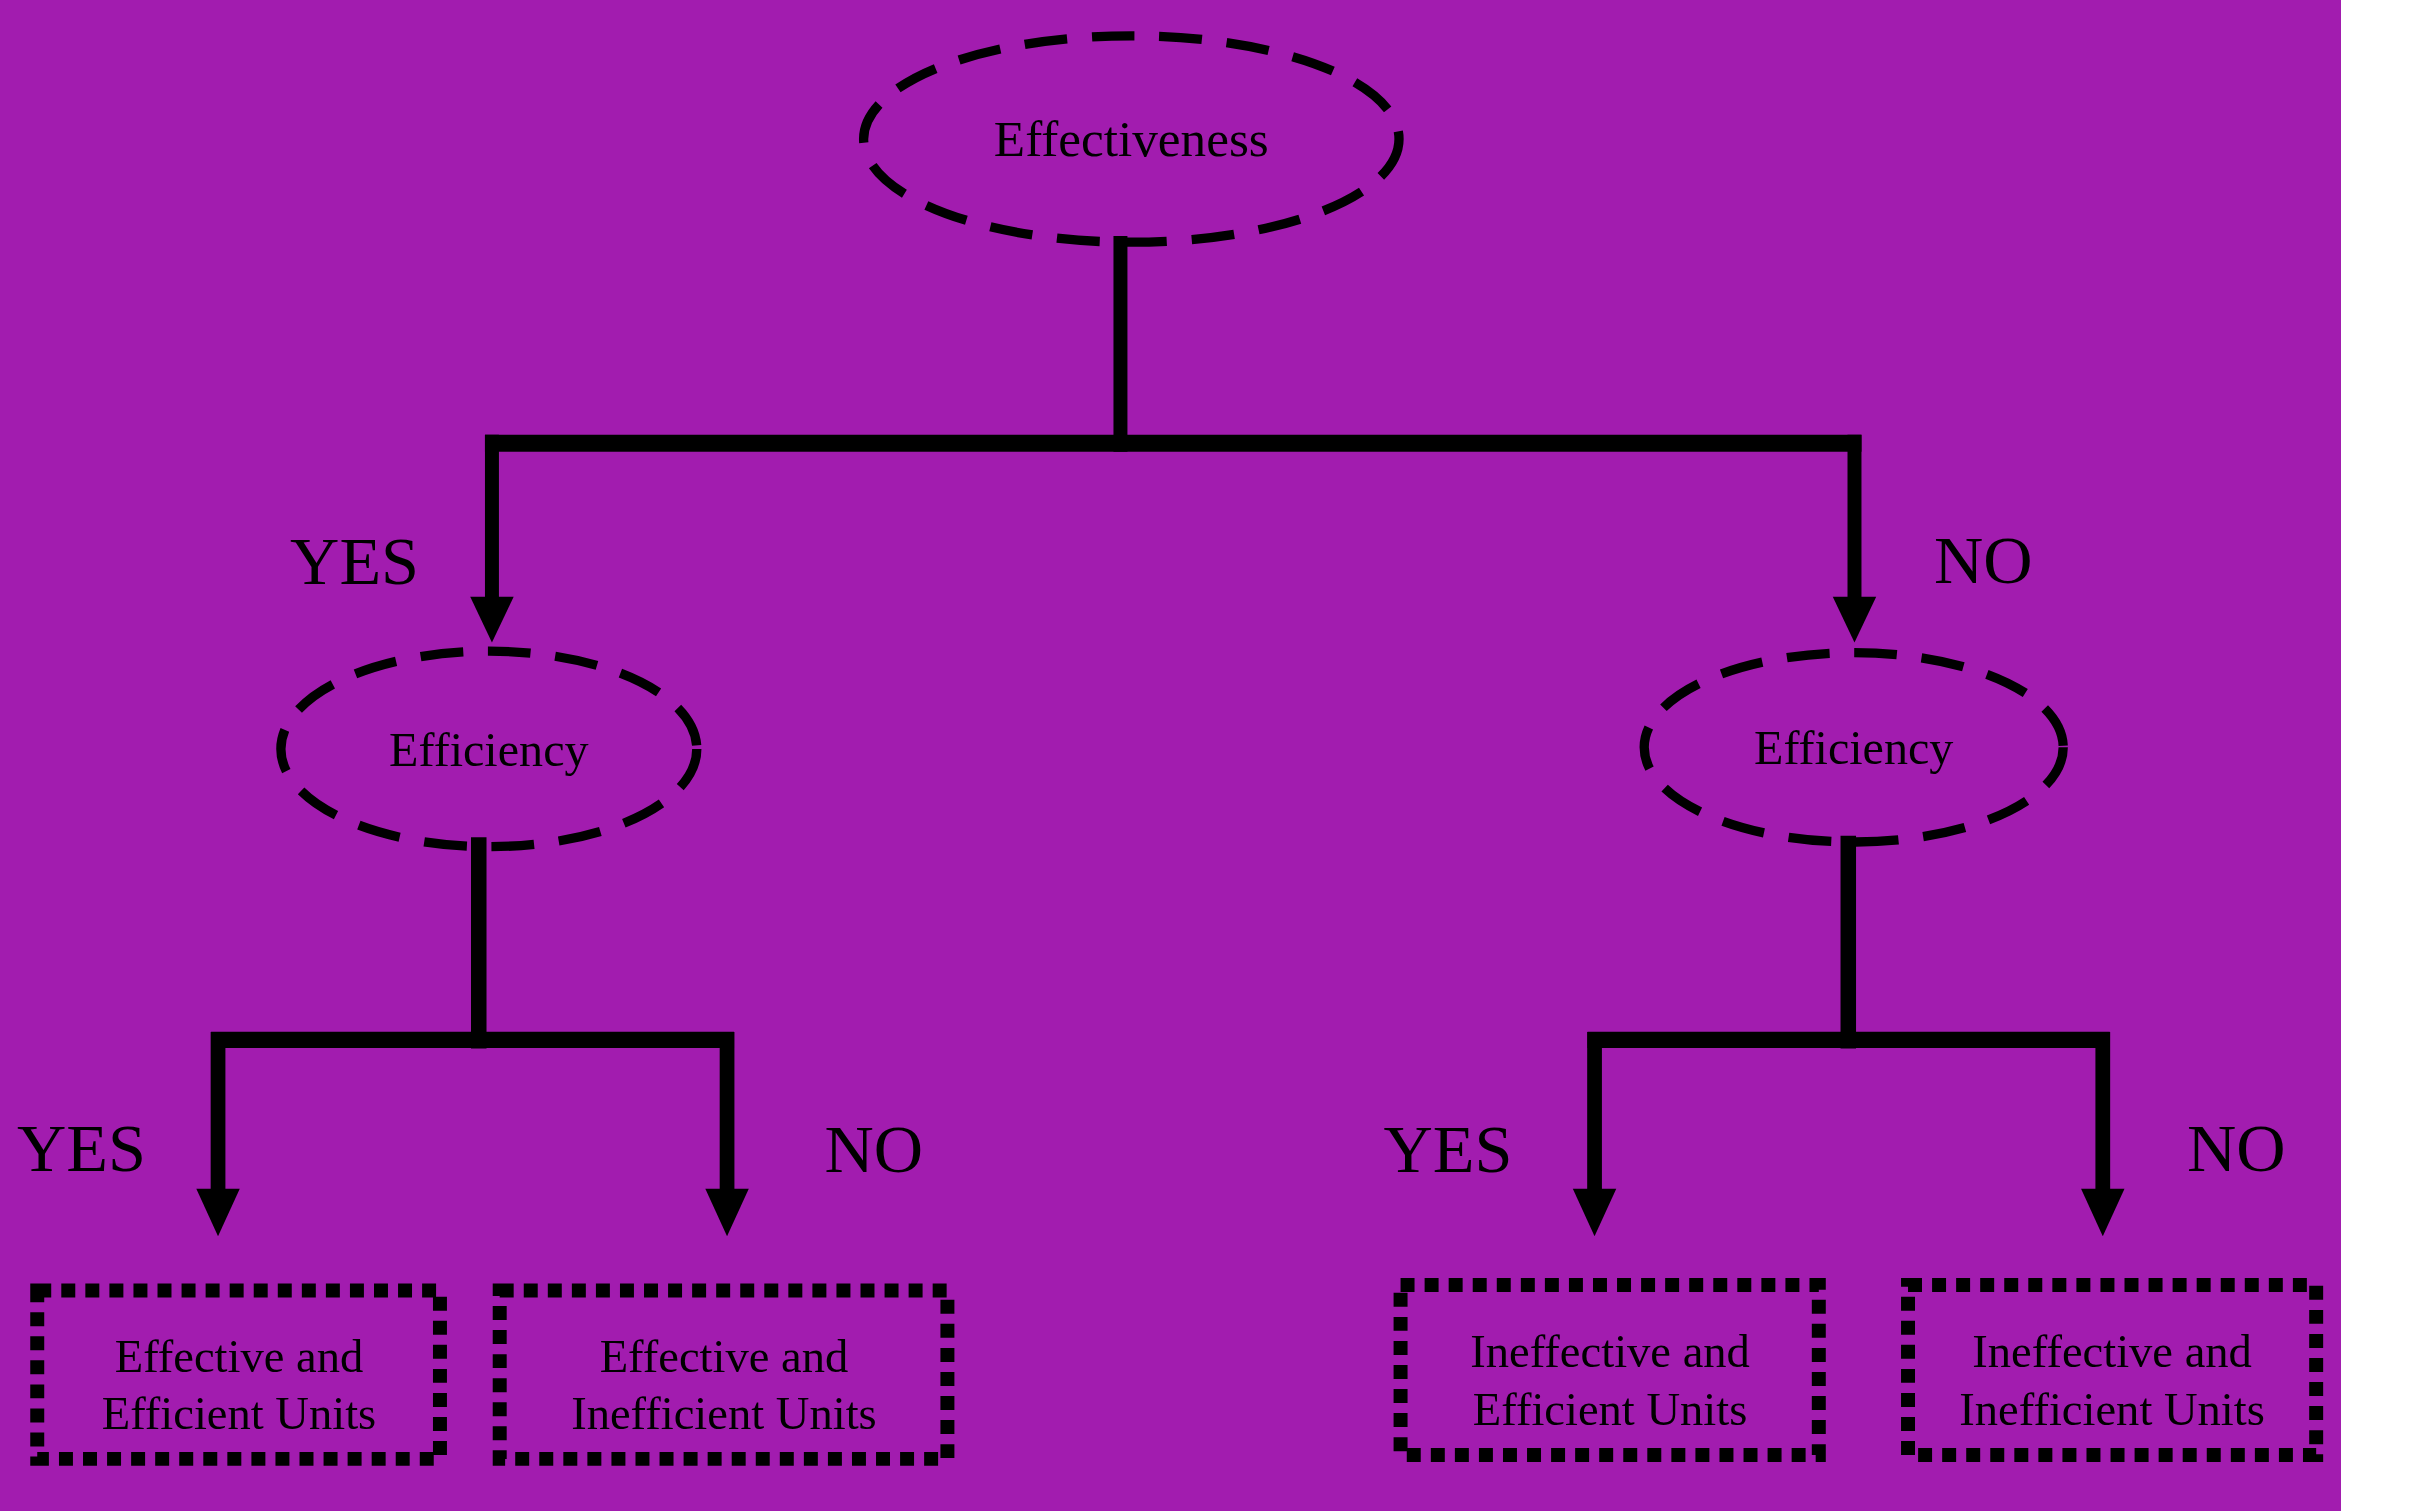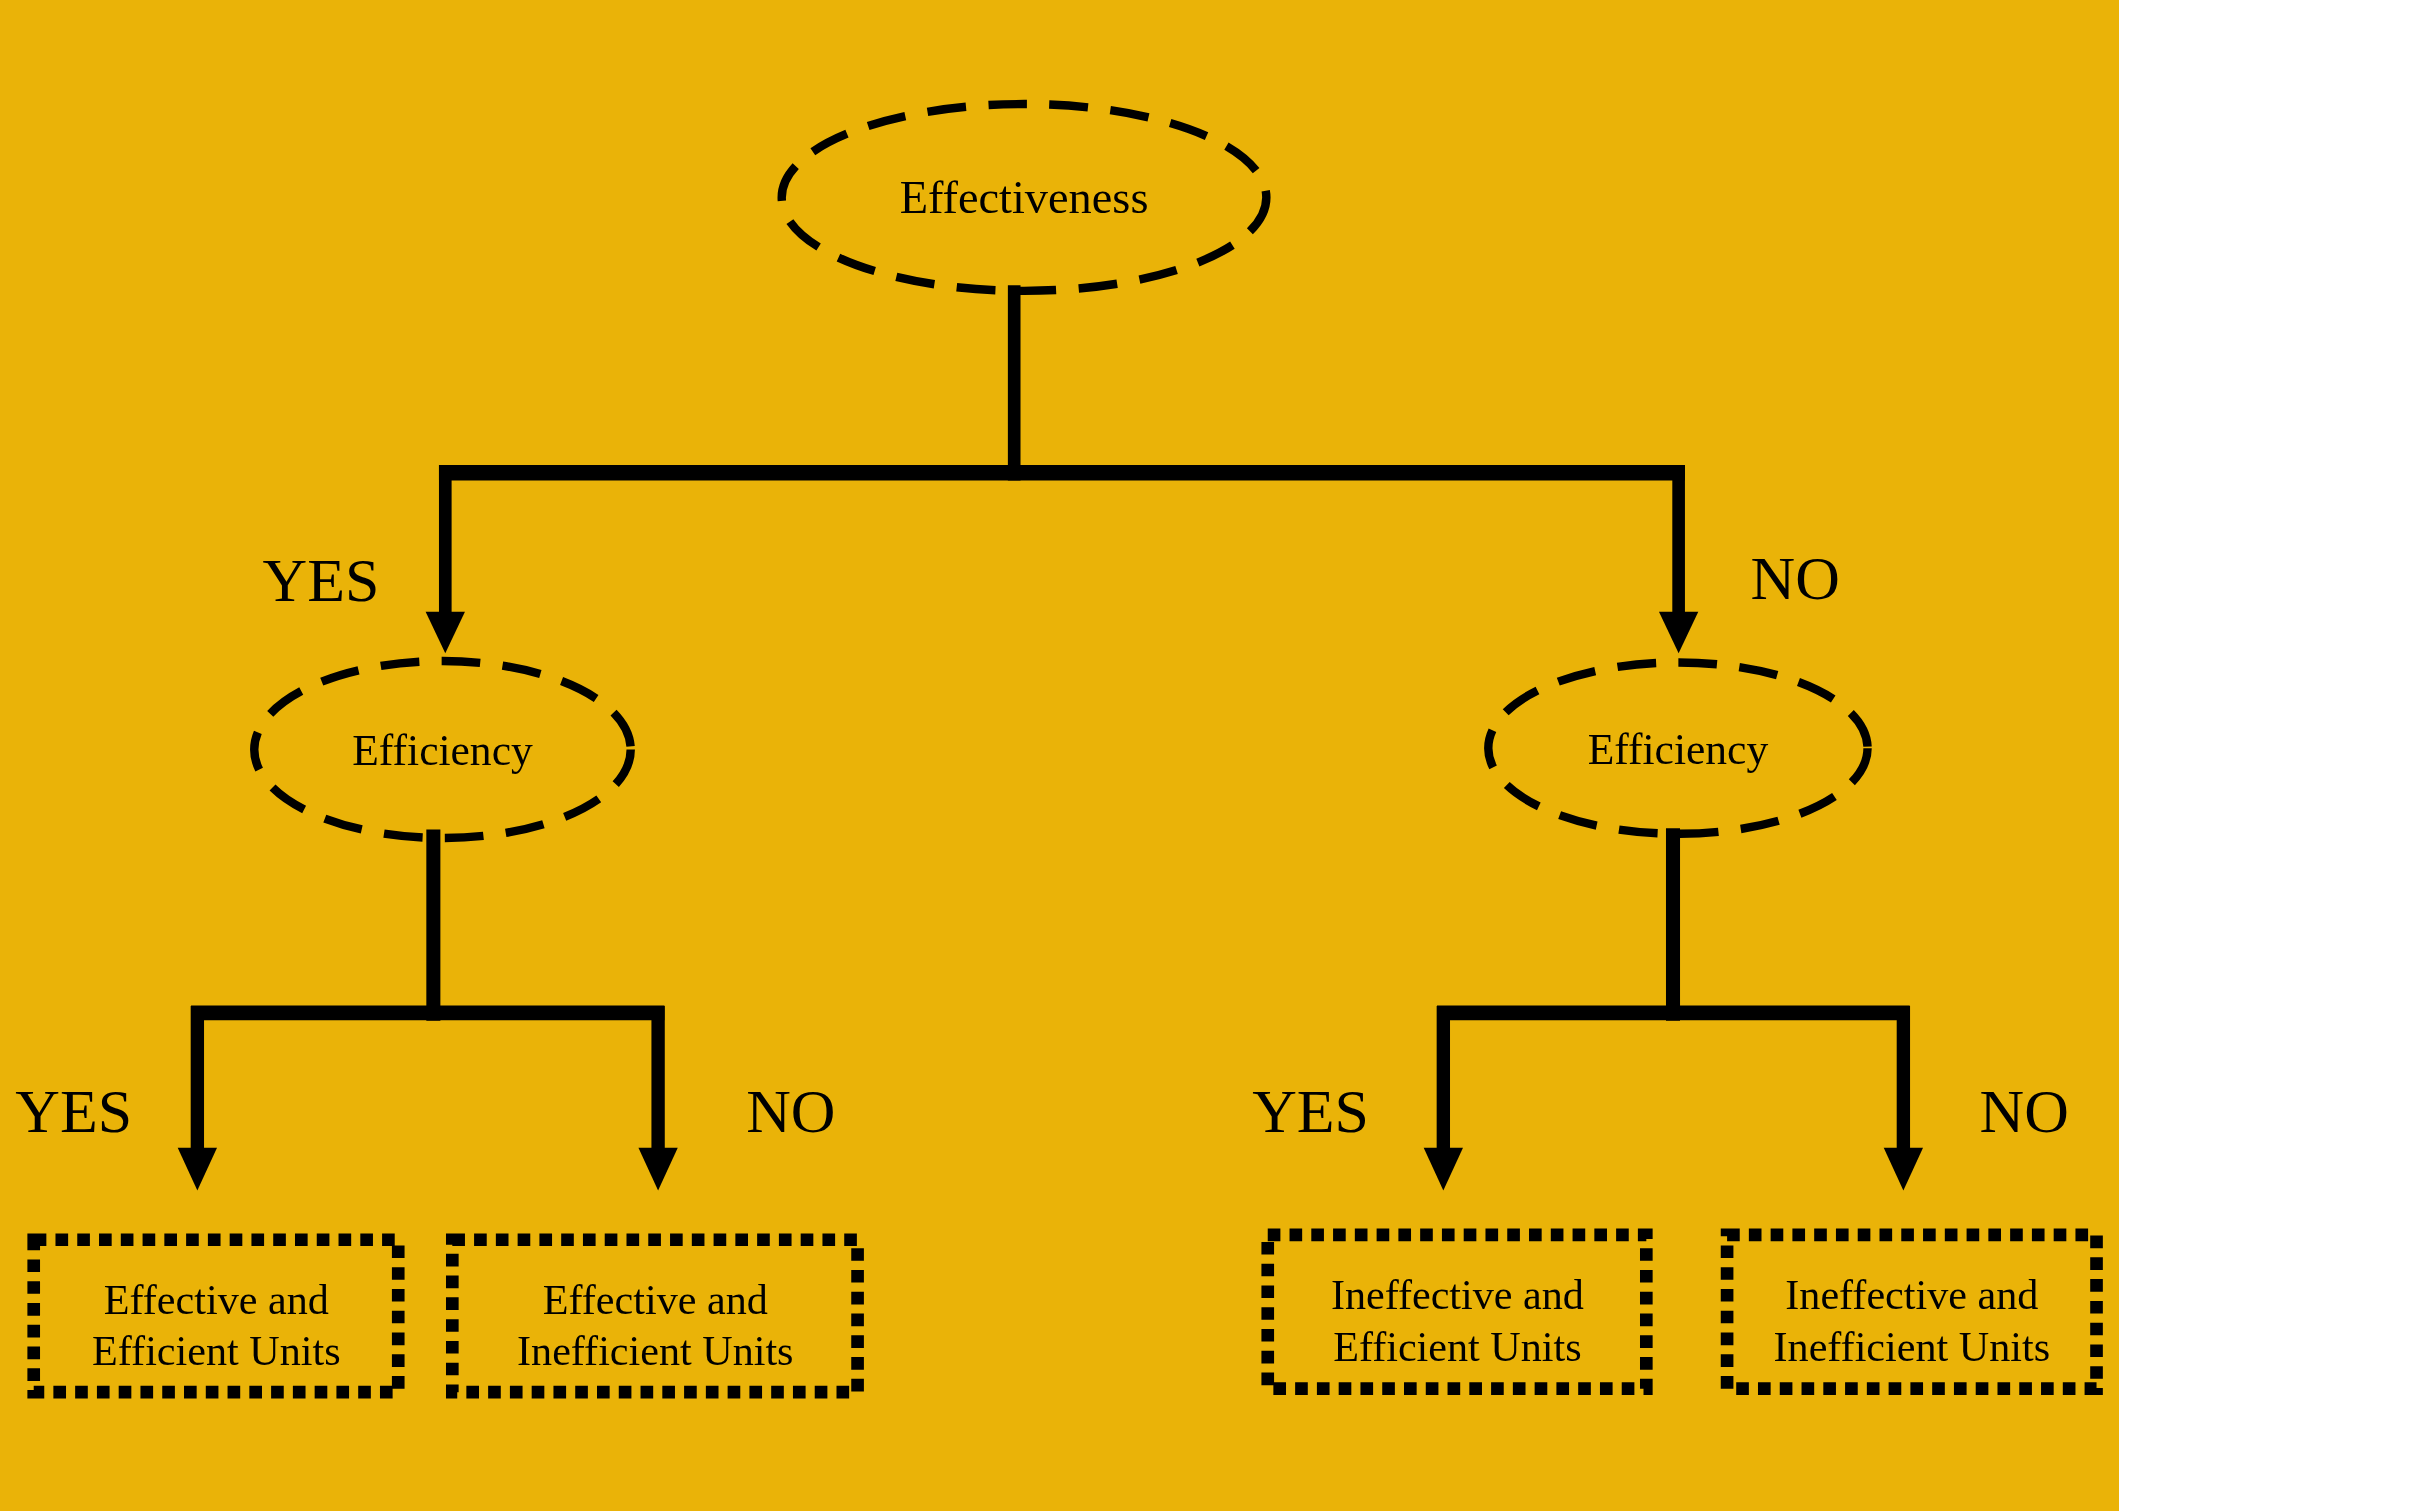--- a/index.html
+++ b/index.html
@@ -2,23 +2,23 @@
 <html style="font-size:12.8px"><head>
 <meta charset="utf-8">
 <style>
   html, body {
     margin: 0;
     padding: 0;
     background: #ffffff;
   }
   .canvas {
     position: relative;
-    width: 2119px;
+    width: 2341px;
     height: 1511px;
-    background: #eab308;
+    background: #a21caf;
     overflow: hidden;
   }
   svg.diagram {
     display: block;
     width: 100%;
     height: 100%;
   }
   .node-ellipse {
     fill: none;
     stroke: #000000;

